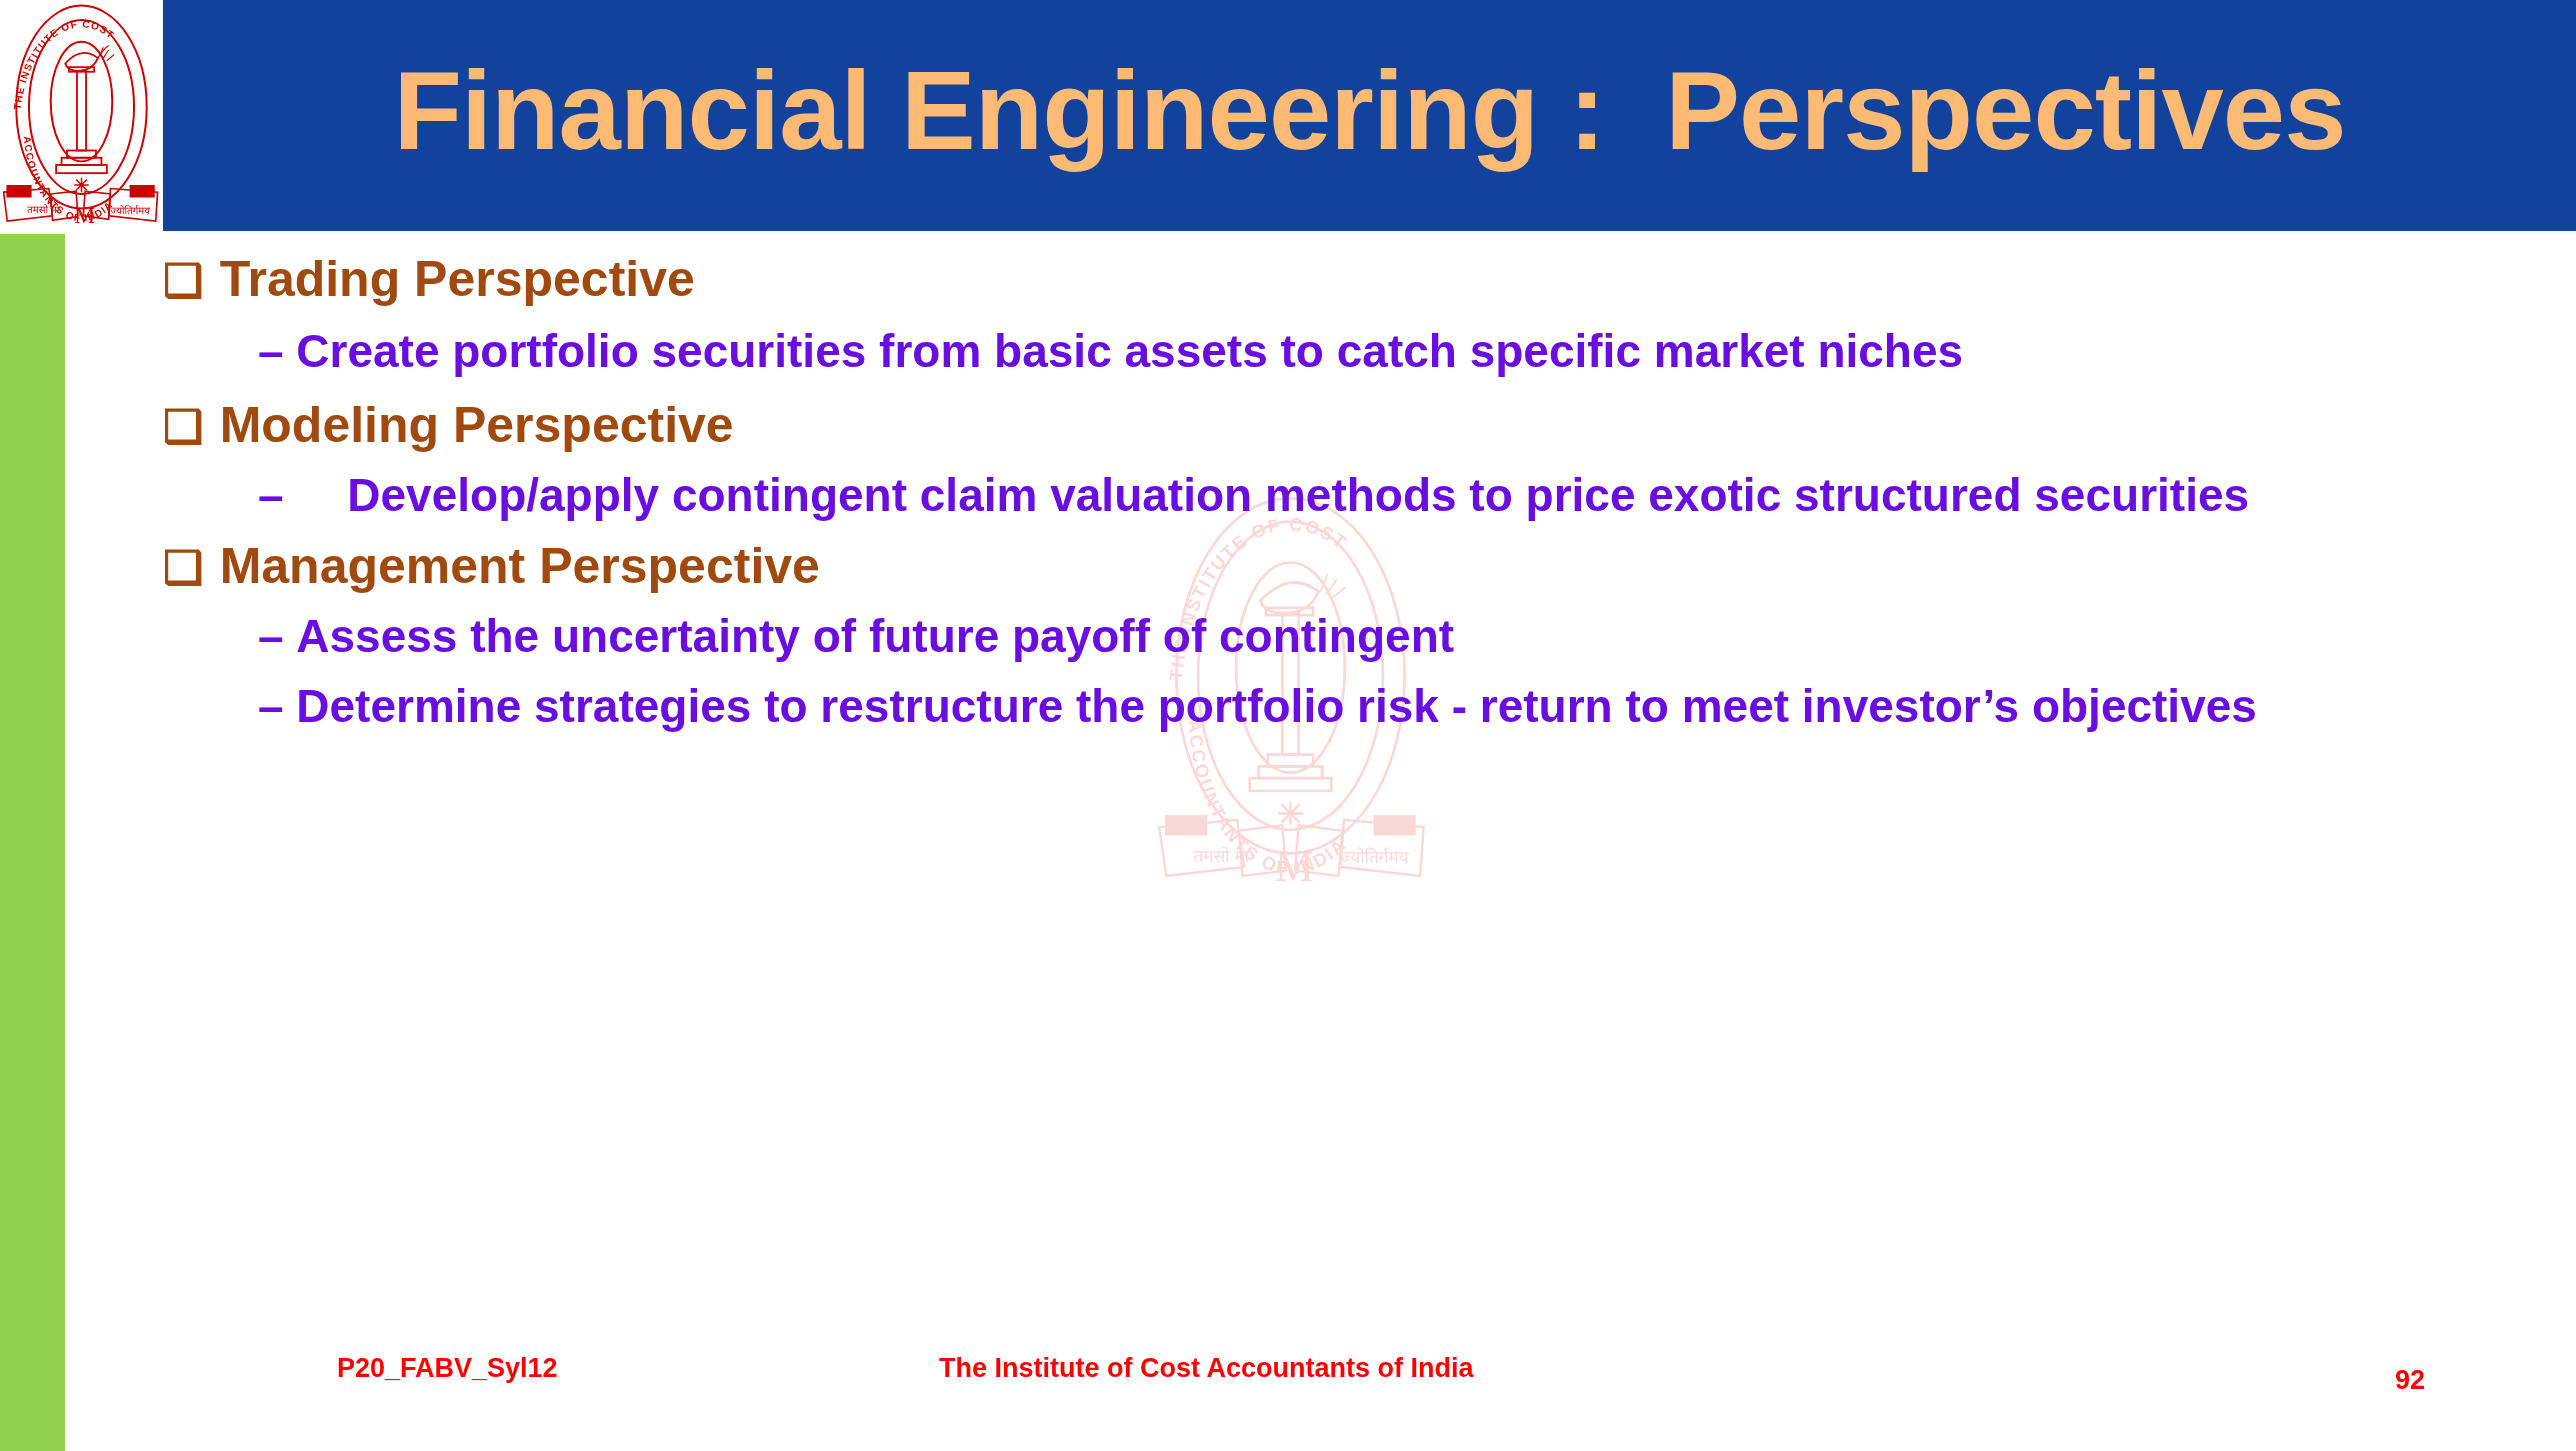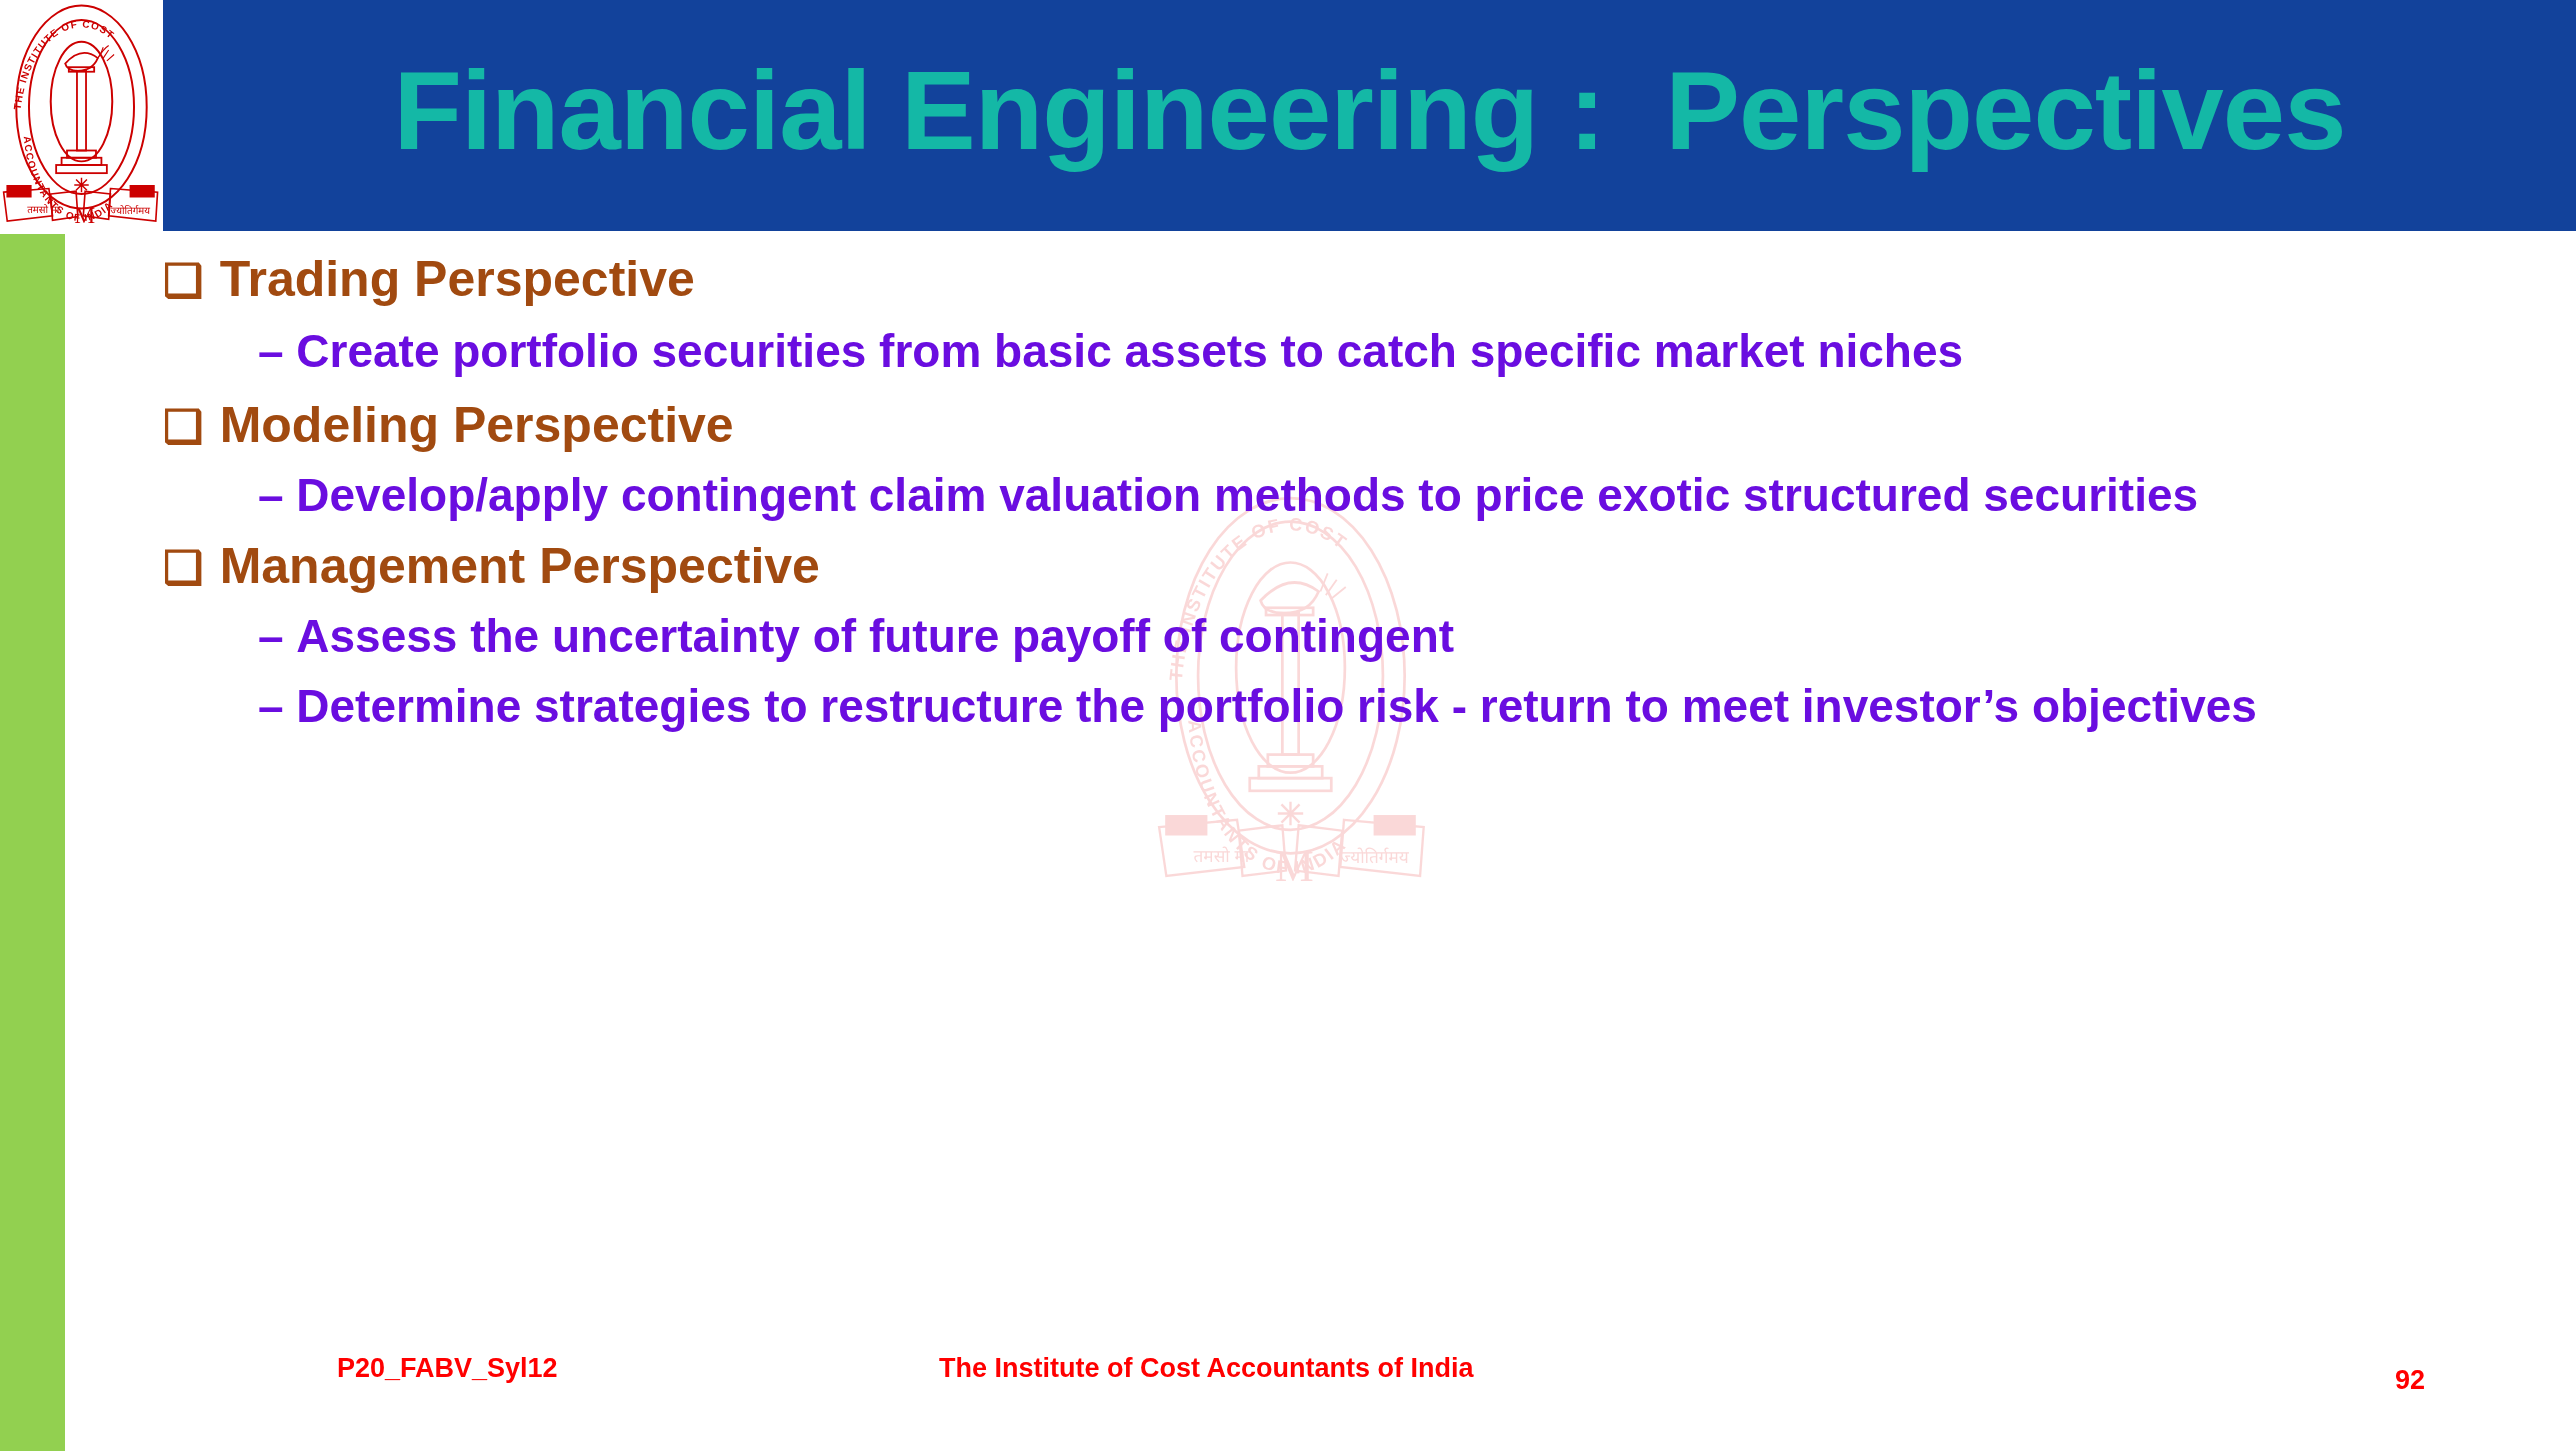--- a/index.html
+++ b/index.html
@@ -41,21 +41,21 @@
   }
   #title-text {
     position: absolute;
     left: 0;
     top: 0;
     width: 2413px;
     height: 231px;
     display: flex;
     align-items: center;
     justify-content: center;
-    color: #14b8a6;
+    color: #fdba74;
     font-size: 112px;
     font-weight: bold;
     letter-spacing: -0.9px;
     white-space: pre;
     padding-bottom: 11px;
     box-sizing: border-box;
   }
 
   
   #emblem {
@@ -127,21 +127,21 @@
   }
 
   .r1 { margin-left: 0px;   margin-top: 0px; }
   .r2 { margin-left: 95px; margin-top: 22px; }
   .r3 { margin-left: 0px;   margin-top: 22px; }
   .r4 { margin-left: 95px; margin-top: 20px; width: 2086px;}
   .r5 { margin-left: 0px;   margin-top: 20px; }
   .r6 { margin-left: 95px; margin-top: 20px; }
   .r7 { margin-left: 95px; margin-top: 18px; }
 
-  .hang { }
+  .hang { margin-left: 51px; }
 
   
   #footer {
     position: absolute;
     left: 0;
     top: 1353px;
     width: 2416px;
     height: 51px;
     z-index: 6;
     color: #FF0000;

